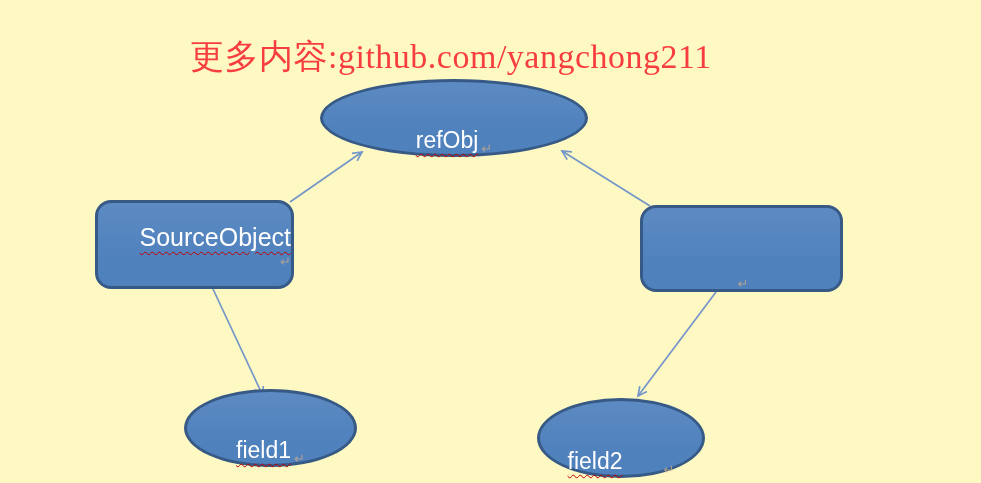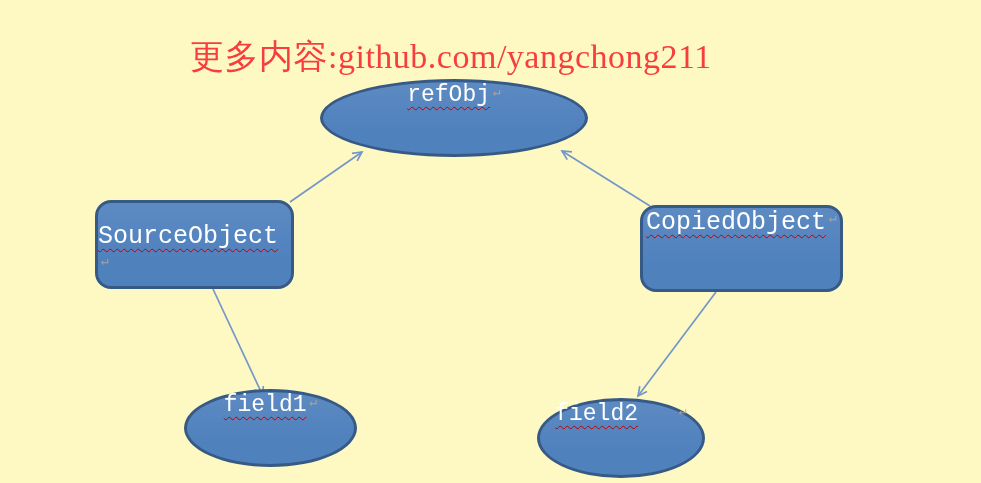--- a/index.html
+++ b/index.html
@@ -28,26 +28,25 @@
     top: 34px;
     font-family: "Liberation Serif", "DejaVu Serif", serif;
     font-size: 34px;
     letter-spacing: 0.5px;
     color: var(--header);
     white-space: nowrap;
   }
   .node {
     position: absolute;
     display: flex;
-    align-items: flex-start;
+    align-items: flex-end;
     justify-content: center;
     background: linear-gradient(180deg, var(--fill_light) 0%, var(--fill) 70%);
     border: 3px solid var(--border);
     color: var(--label);
-    font-family: Liberation Mono, monospace;
   }
   .node .label {
     text-decoration-line: underline;
     text-decoration-style: wavy;
     text-decoration-color: var(--squiggle);
     text-decoration-thickness: 1px;
     text-underline-offset: 5px;
   }
   .node .para-mark {
     color: var(--mark);
@@ -97,21 +96,20 @@
     <span class="label">refObj</span>
     <span class="para-mark">↵</span>
   </div>
 
   <div class="node rect node-source">
     <span class="label">SourceObject</span>
     <span class="para-mark">↵</span>
   </div>
 
   <div class="node rect node-copied">
-    <span class="label">CopiedObject</span>
     <span class="para-mark">↵</span>
   </div>
 
   <div class="node ellipse node-field1">
     <span class="label">field1</span>
     <span class="para-mark">↵</span>
   </div>
 
   <div class="node ellipse node-field2">
     <span class="label">field2</span>

